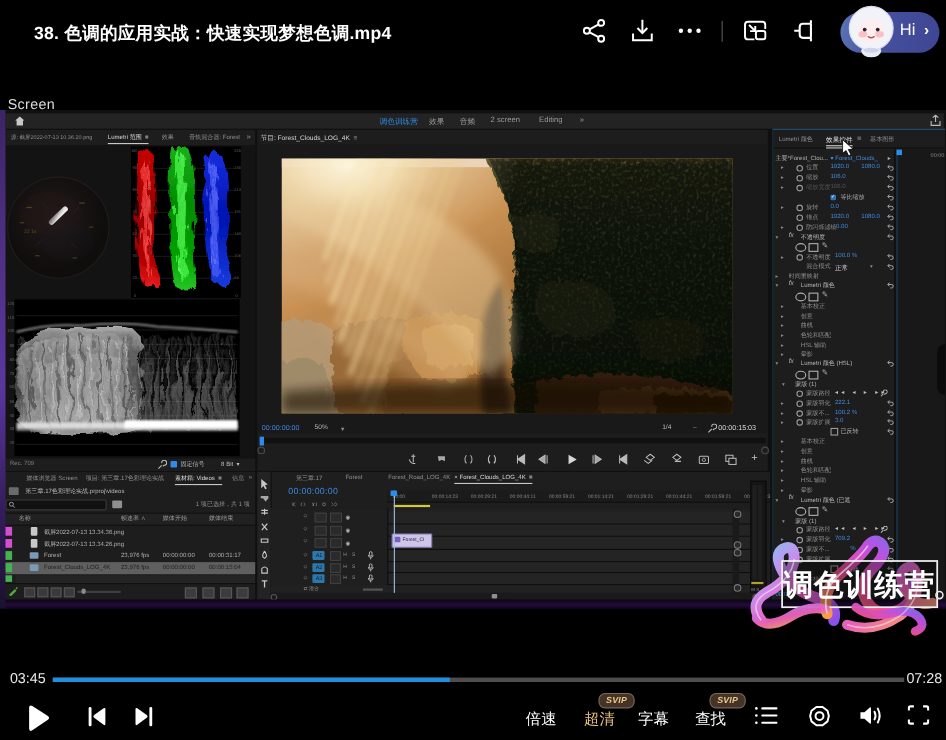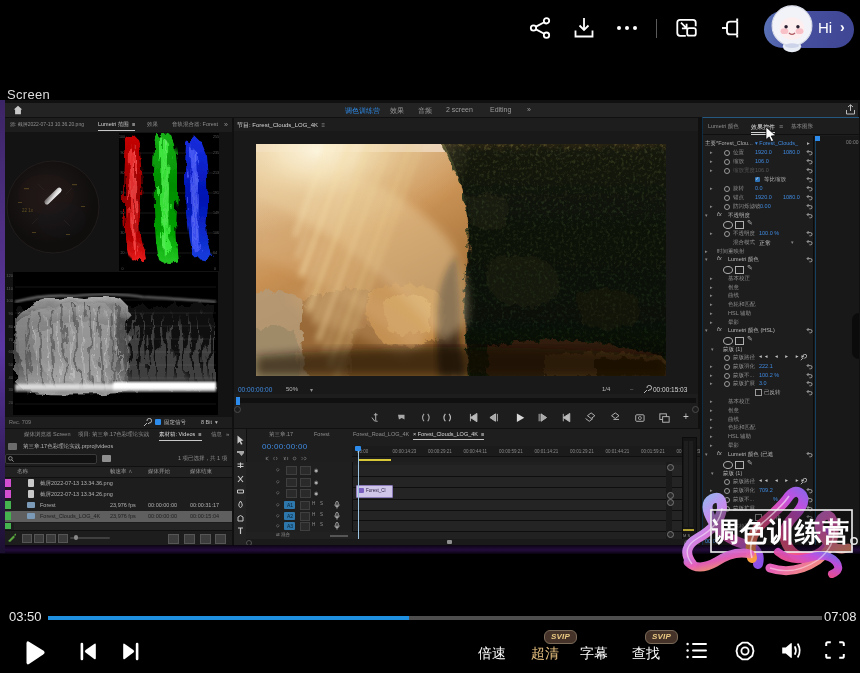--- a/index.html
+++ b/index.html
@@ -15,20 +15,21 @@
 #ptime1{left:9px;top:609px;font-size:13px;color:#e8e8e8;}
 #ptime2{left:824px;top:609px;font-size:13px;color:#e8e8e8;}
 #ptrack{left:48px;top:616px;width:774px;height:4px;background:#4e4e4e;}
 #pfill{left:48px;top:616px;width:361px;height:4px;background:#1f8fe0;}
 .blabel{top:645px;font-size:14px;color:#fff;}
 .svip{top:630px;width:31px;height:12px;border-radius:6px;background:#453329;border:1px solid #7a6a58;color:#ecca83;font-size:8px;font-weight:bold;font-style:italic;text-align:center;line-height:12px;letter-spacing:0.2px;}
 </style></head>
 <body>
 
 <div class="abs" id="topbar">
+<div class="abs" id="title">38. 色调的应用实战：快速实现梦想色调.mp4</div>
 <svg class="abs ticon" style="left:529px" width="24" height="22" viewBox="0 0 24 22" fill="none" stroke="#fff" stroke-width="1.8">
       <circle cx="4.5" cy="11" r="2.7"></circle>
       <circle cx="17.5" cy="3.8" r="2.7"></circle>
       <circle cx="17.5" cy="18.2" r="2.7"></circle>
       <line x1="7" y1="9.6" x2="15.2" y2="5.2"></line>
       <line x1="7" y1="12.4" x2="15.2" y2="16.8"></line>
     </svg>
 <svg class="abs ticon" style="left:574px" width="20" height="22" viewBox="0 0 20 22" fill="none" stroke="#fff" stroke-width="1.8">
       <path d="M10 1 V12.5"></path>
       <path d="M5.5 8.5 L10 13 L14.5 8.5"></path>
@@ -861,22 +862,22 @@
 
 <path d="M6 76 Q16 86 34 76 Q52 64 68 68" fill="none" stroke="url(#rb3)" stroke-width="9" stroke-linecap="round" opacity="0.97"></path>
 <path d="M96 66 Q108 76 126 72 Q146 66 154 76 Q160 84 150 88" fill="none" stroke="url(#rb2)" stroke-width="8" stroke-linecap="round" opacity="0.97"></path>
 <path d="M70 72 Q64 50 84 34 Q102 18 107 10" fill="none" stroke="#ffffff" stroke-width="1.6" opacity="0.55"></path>
 <path d="M10 78 Q-2 62 16 52 Q38 40 40 22" fill="none" stroke="#ffffff" stroke-width="1.4" opacity="0.5"></path>
 <path d="M88 82 Q112 90 136 74 Q154 60 152 40" fill="none" stroke="#ffffff" stroke-width="1.4" opacity="0.45"></path>
 <circle cx="172" cy="55" r="3.2" fill="none" stroke="#e8e8e8" stroke-width="1.4"></circle>
 </svg>
 </div>
 
-<div class="abs" id="ptime1">03:50</div>
-<div class="abs" id="ptime2">07:08</div>
+<div class="abs" id="ptime1">03:45</div>
+<div class="abs" id="ptime2">07:28</div>
 <div class="abs" id="ptrack"></div>
 <div class="abs" id="pfill"></div>
 <svg class="abs" style="left:24px;top:639px" width="22" height="28" viewBox="0 0 22 28">
     <path d="M2.5 4.5 Q2.5 1.2 5.4 2.9 L19.2 11.6 Q22 13.5 19.2 15.6 L5.4 24.8 Q2.5 26.6 2.5 23.3 Z" fill="#fff"></path>
   </svg>
 <svg class="abs" style="left:80px;top:642px" width="17" height="19" viewBox="0 0 17 19">
     <rect x="0.6" y="0.8" width="2.6" height="17.4" rx="1.2" fill="#fff"></rect>
     <path d="M15.8 2.8 Q15.8 0.9 14.2 1.9 L5.6 8 Q4 9.3 5.6 10.6 L14.2 16.9 Q15.8 17.9 15.8 16 Z" fill="#fff"></path>
   </svg>
 <svg class="abs" style="left:122px;top:642px" width="17" height="19" viewBox="0 0 17 19">

